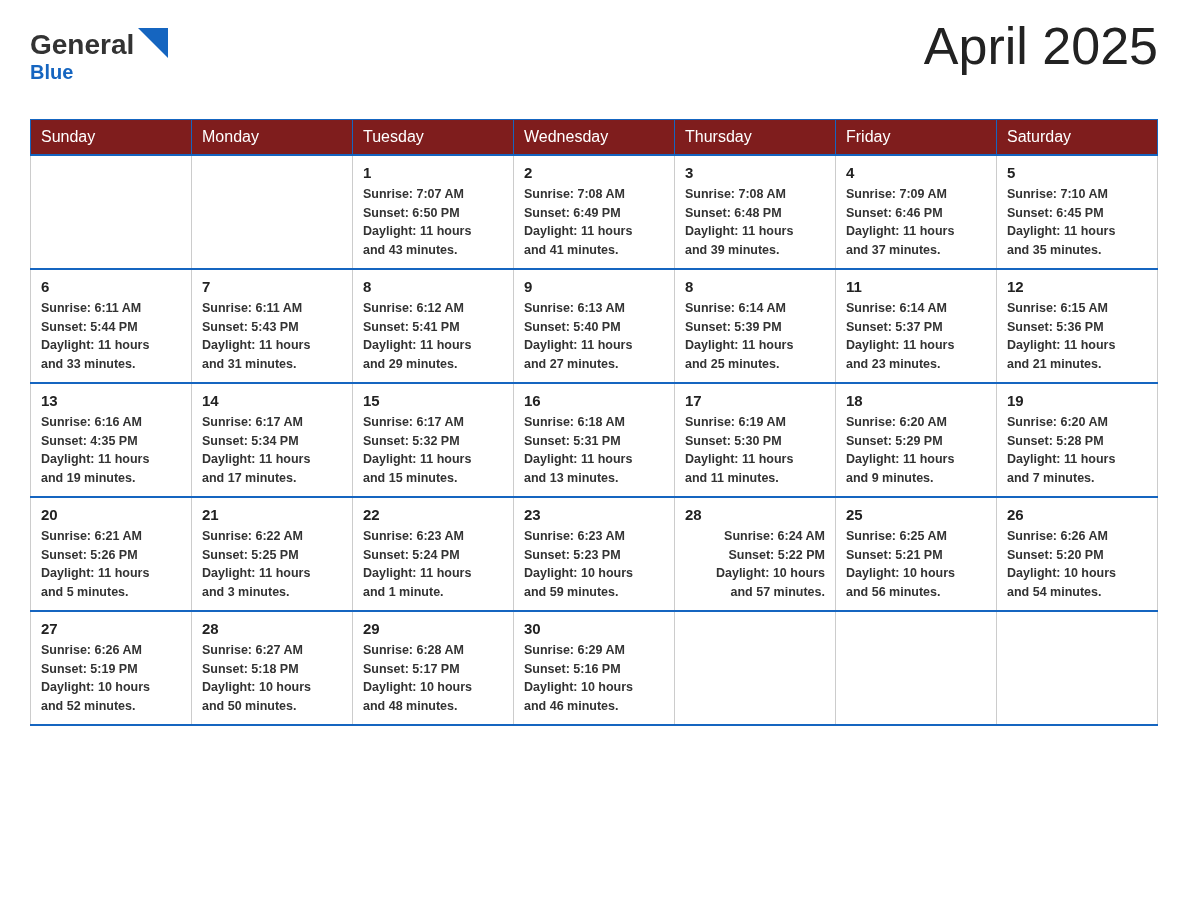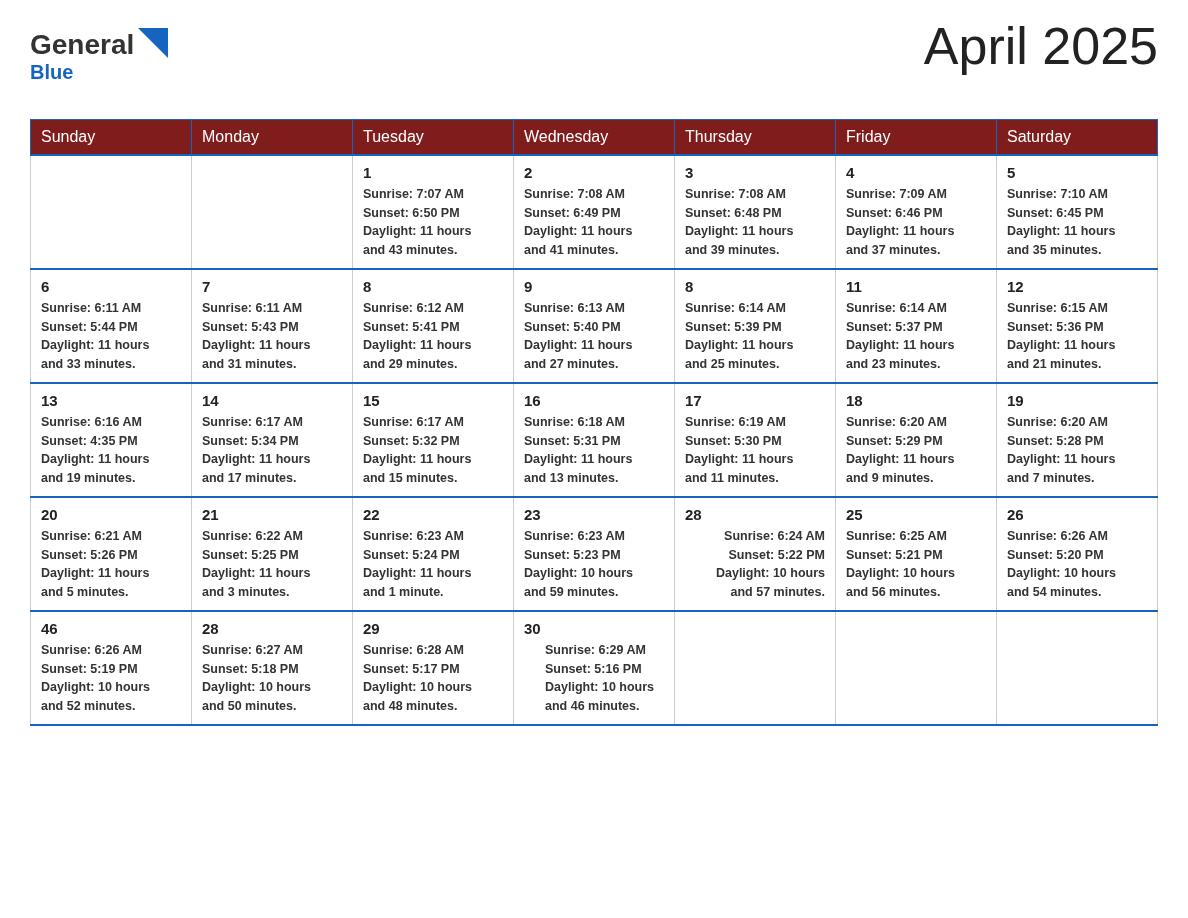--- a/index.html
+++ b/index.html
@@ -316,21 +316,21 @@
         <td>
           <span class="day-number">26</span>
           <div class="day-info" style="white-space: pre-line;">Sunrise: 6:26 AM
 Sunset: 5:20 PM
 Daylight: 10 hours
 and 54 minutes.</div>
         </td>
       </tr>
       <tr>
         <td>
-          <span class="day-number">46</span>
+          <span class="day-number">27</span>
           <div class="day-info" style="white-space: pre-line;">Sunrise: 6:26 AM
 Sunset: 5:19 PM
 Daylight: 10 hours
 and 52 minutes.</div>
         </td>
         <td>
           <span class="day-number">28</span>
           <div class="day-info" style="white-space: pre-line;">Sunrise: 6:27 AM
 Sunset: 5:18 PM
 Daylight: 10 hours
@@ -338,21 +338,21 @@
         </td>
         <td>
           <span class="day-number">29</span>
           <div class="day-info" style="white-space: pre-line;">Sunrise: 6:28 AM
 Sunset: 5:17 PM
 Daylight: 10 hours
 and 48 minutes.</div>
         </td>
         <td>
           <span class="day-number">30</span>
-          <div class="day-info" style="white-space: pre-line; margin-left: 21px;">Sunrise: 6:29 AM
+          <div class="day-info" style="white-space: pre-line;">Sunrise: 6:29 AM
 Sunset: 5:16 PM
 Daylight: 10 hours
 and 46 minutes.</div>
         </td>
         <td></td>
         <td></td>
         <td></td>
       </tr>
     </tbody>
 </table>

